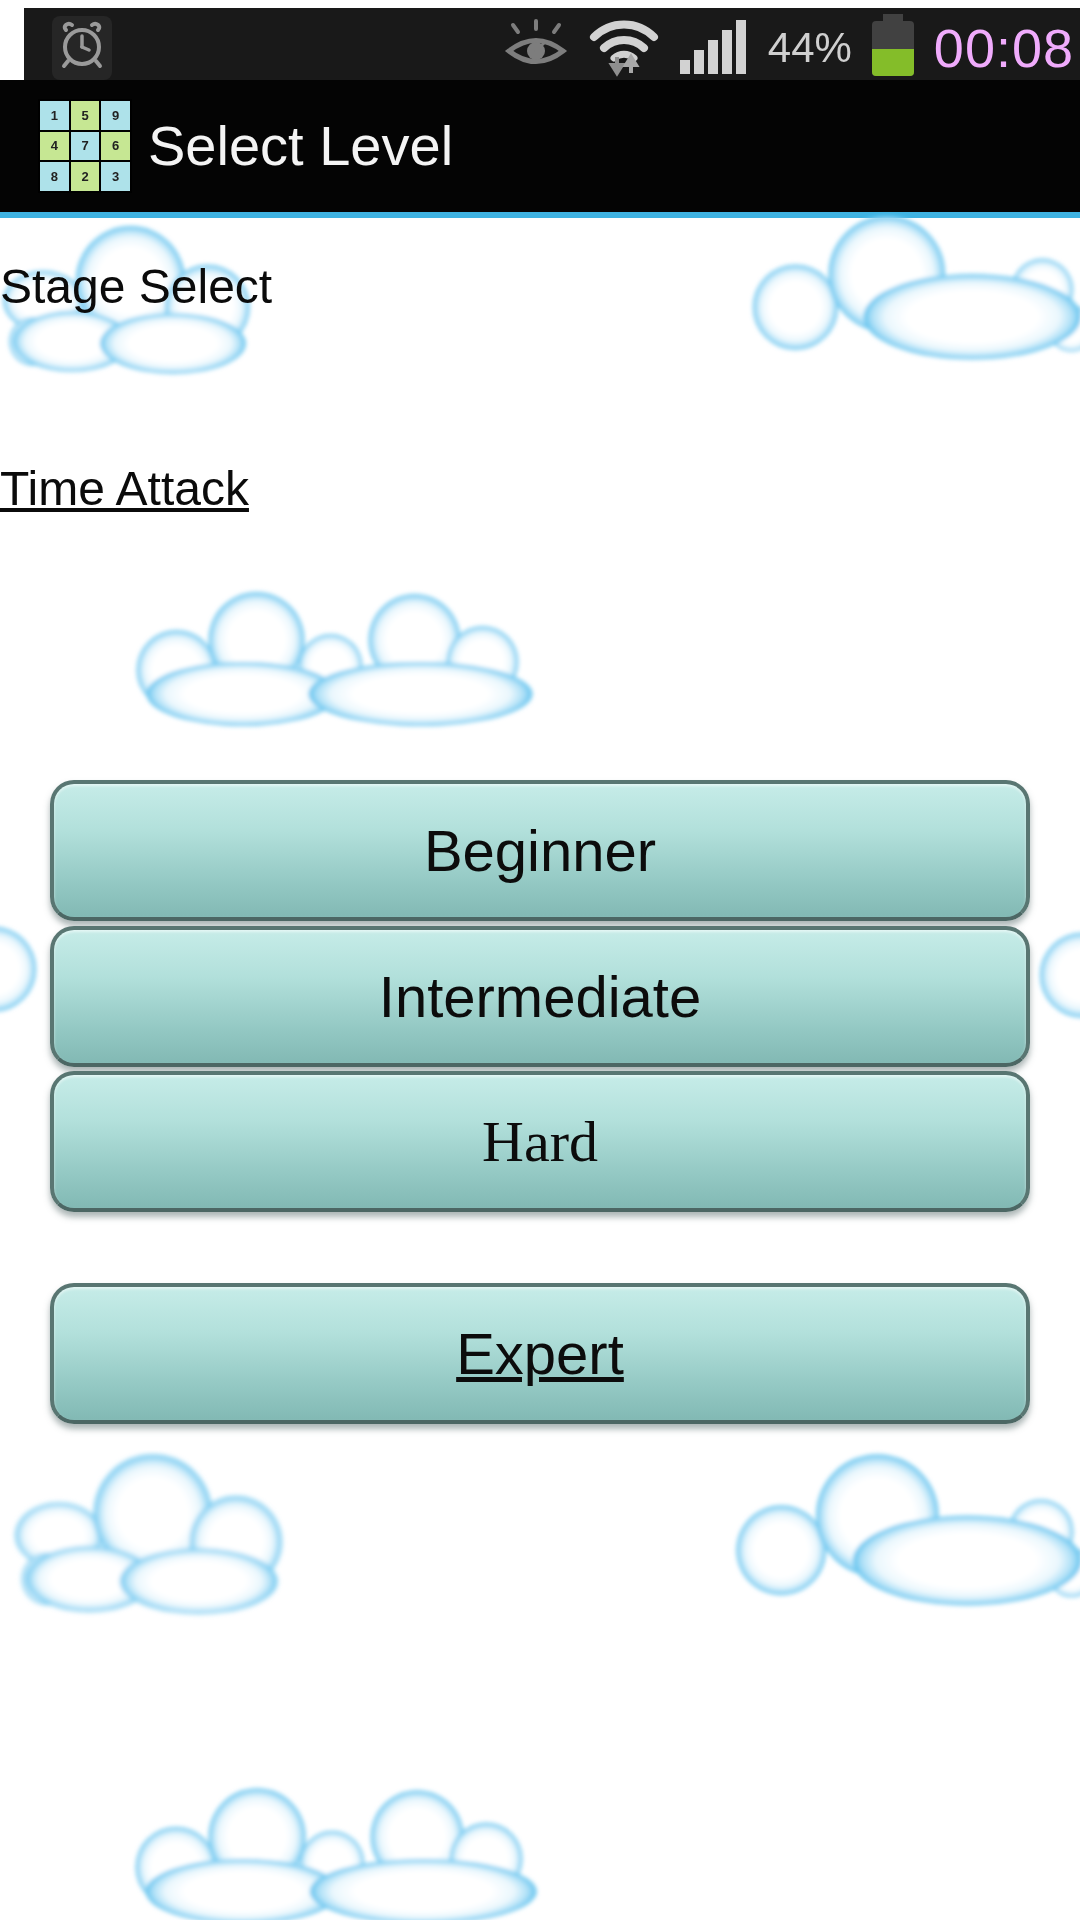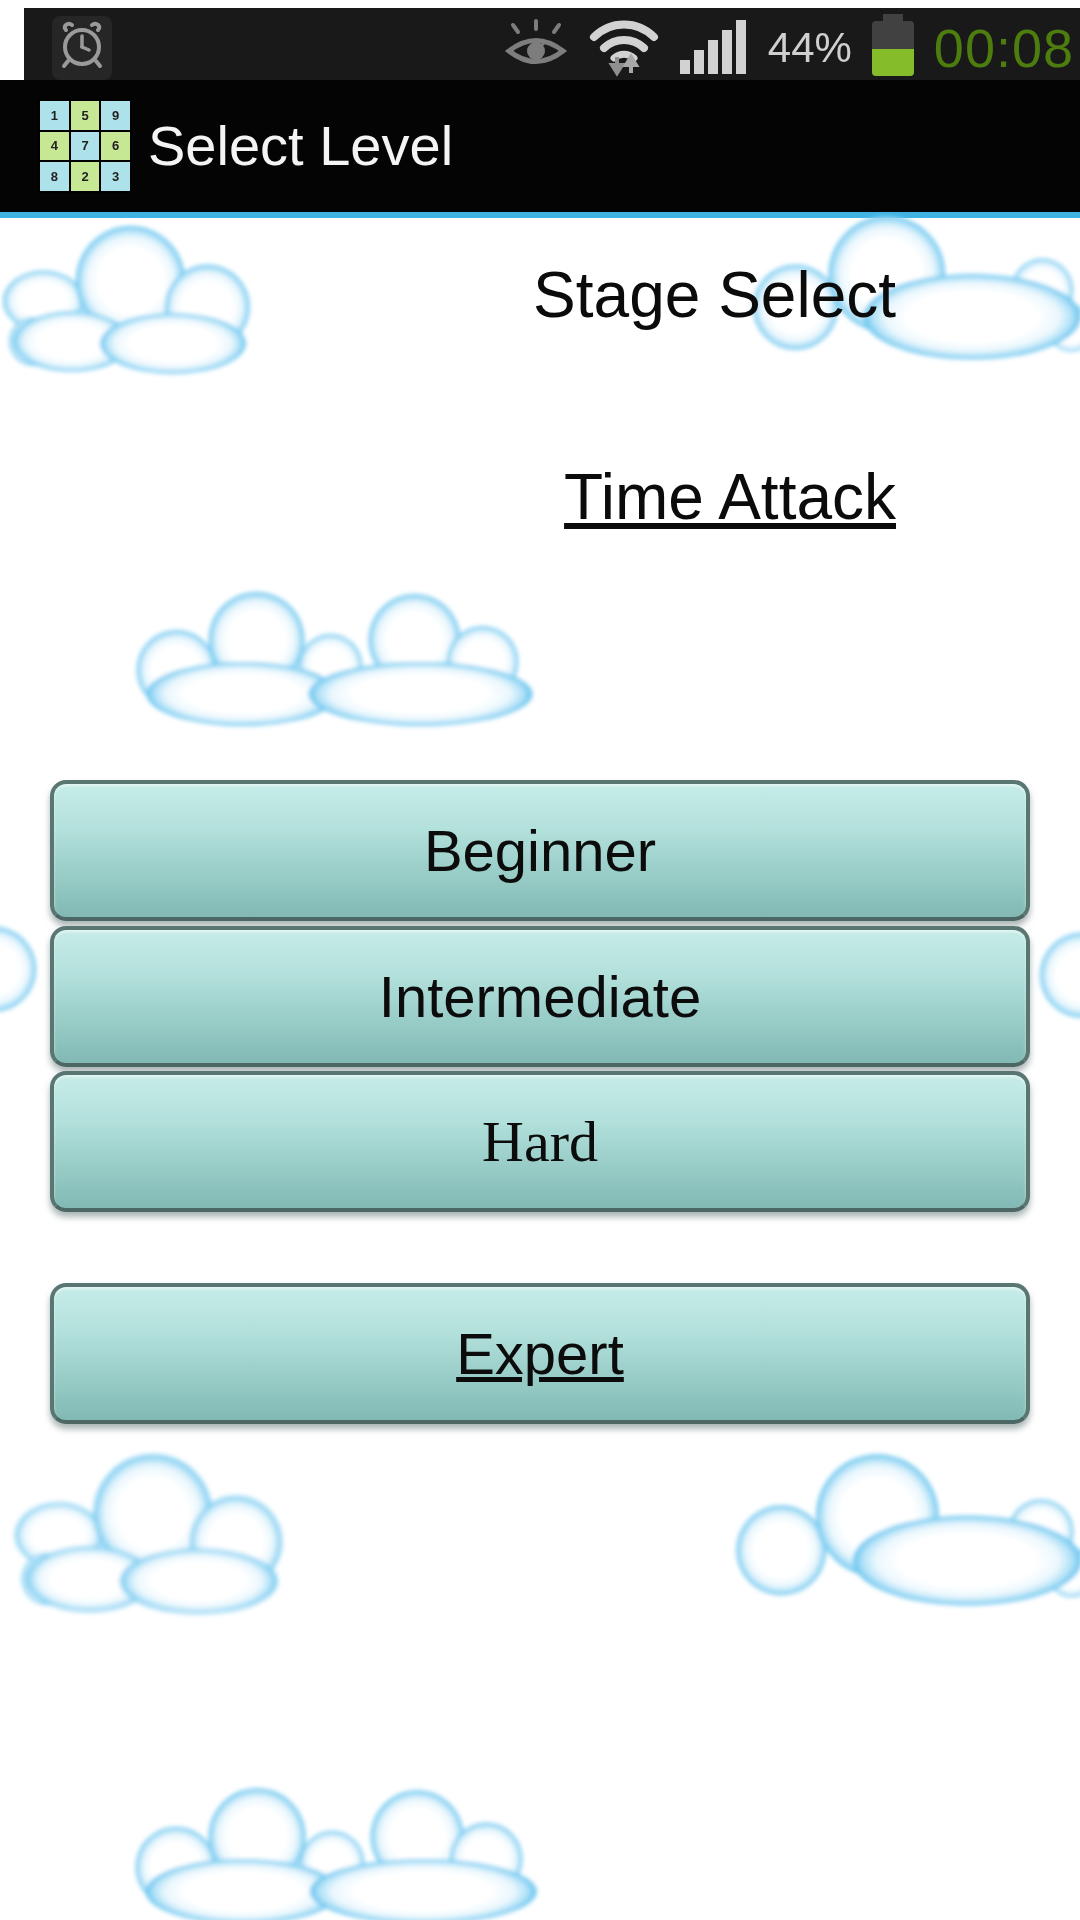--- a/index.html
+++ b/index.html
@@ -12,21 +12,21 @@
   
   .status-bar{
     position:absolute;left:0;top:8px;width:1080px;height:80px;
     background:#191919;display:flex;align-items:center;margin-left:24px;
   }
   .status-left{margin-left:28px;display:flex;align-items:center;}
   .alarm-plate{background:#262626;border-radius:8px;padding:4px;}
   .status-spacer{flex:1;}
   .status-right{display:flex;align-items:center;gap:18px;padding-right:30px;}
   .pct{color:#cfcfcf;font-size:42px;line-height:1;}
-  .clock-text{color:#4d7c0f;font-size:54px;line-height:1;letter-spacing:1px;}
+  .clock-text{color:#f0abfc;font-size:54px;line-height:1;letter-spacing:1px;}
 
   
   .title-bar{
     position:absolute;left:0;top:80px;width:1080px;height:132px;
     background:#040404;display:flex;align-items:center;
   }
   .app-icon{
     margin-left:38px;width:94px;height:94px;background:#000;
     display:grid;grid-template-columns:repeat(3,1fr);grid-template-rows:repeat(3,1fr);
     gap:2px;padding:2px;box-sizing:border-box;
@@ -38,34 +38,34 @@
   .cell.c-blue{background:#aee2ea;}
   .cell.c-green{background:#c6e793;}
   .app-title{margin-left:16px;color:#f4f4f4;font-size:56px;line-height:1;}
 
   .accent-line{
     position:absolute;left:0;top:212px;width:1080px;height:6px;background:#3fb3e2;
   }
 
   
   .heading{
-    position:absolute;left:0;width:896px;text-align:right;
-    color:#0b0b0b;font-size:64px;line-height:1.05;z-index:3;
+    position:absolute;left:0;width:896px;text-align:left;
+    color:#0b0b0b;font-size:48px;line-height:1.05;z-index:3;
   }
   .heading-1{top:262px;}
   .heading-2{top:464px;text-decoration:underline;}
 
   
   .cloud{position:absolute;z-index:1;pointer-events:none;}
   .flip-x{transform:scaleX(-1);}
 
   
   .level-btn{
     position:absolute;left:50px;width:980px;height:141px;box-sizing:border-box;
-    border:4px solid #597672;border-bottom-color:#4c6764;border-radius:16px;
+    border:4px solid #597672;border-bottom-color:#4c6764;border-radius:24px;
     background:linear-gradient(180deg,#c6ece8 0%,#b2e0db 35%,#93c8c3 75%,#82b9b4 100%);
     box-shadow:0 5px 6px rgba(90,110,110,.5), inset 0 2px 3px rgba(255,255,255,.55);
     display:flex;align-items:center;justify-content:center;
     font-family:"Liberation Sans",sans-serif;
     font-size:58px;color:#0c0c0c;z-index:4;padding:0;cursor:pointer;
   }
   .btn-1{top:780px;}
   .btn-2{top:926px;}
   .btn-3{top:1071px;font-family:Liberation Serif, serif;}
   .btn-4{top:1283px;text-decoration:underline;}

